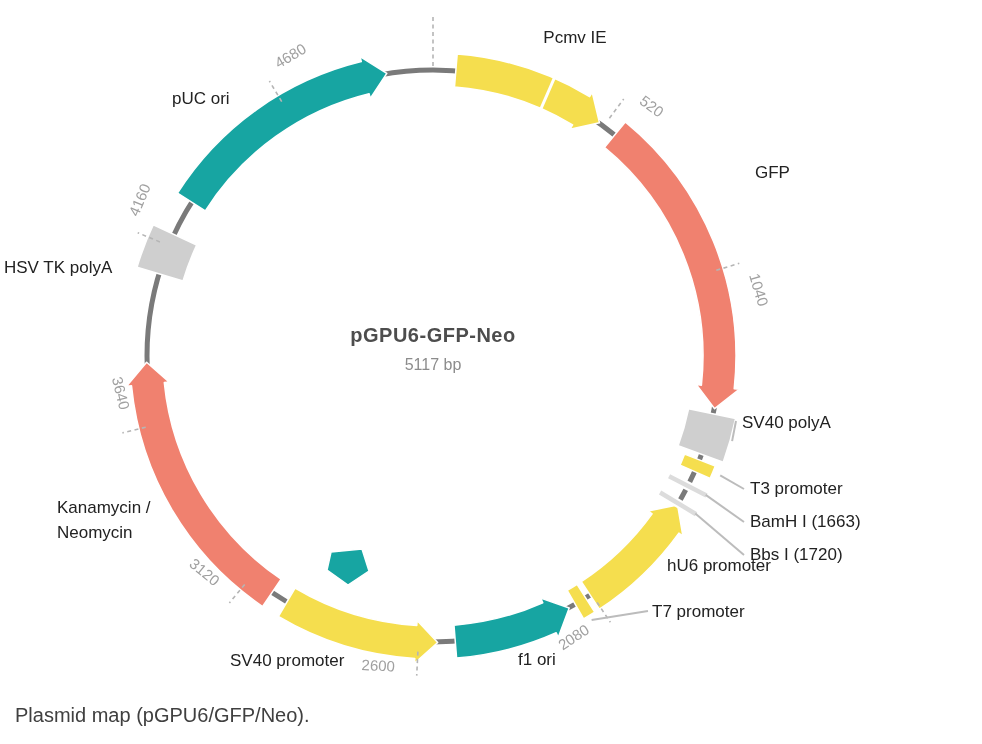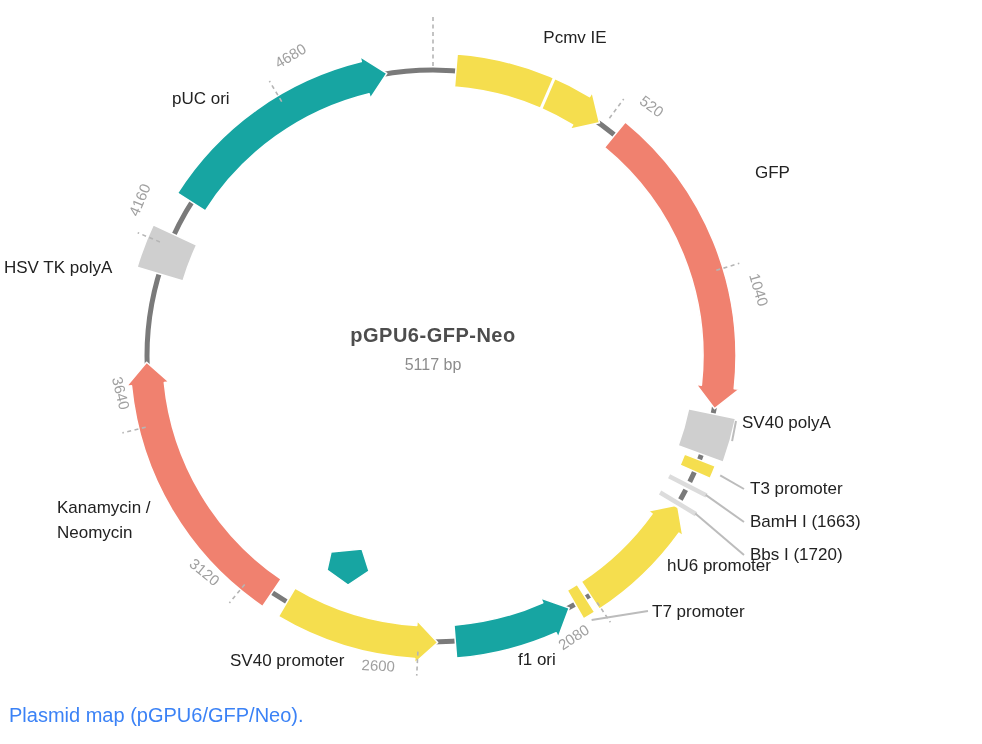--- a/index.html
+++ b/index.html
@@ -1,18 +1,18 @@
 <!DOCTYPE html>
 <html><head>
 <meta charset="utf-8">
 <style>
   html,body{margin:0;padding:0;background:#ffffff;}
   body{width:982px;height:744px;font-family:"Liberation Sans",sans-serif;overflow:hidden;}
   svg text{font-family:"Liberation Sans",sans-serif;}
-  .caption{font-size:20px;color:#3b82f6;padding:4px 0 0 9px;}
+  .caption{font-size:20px;color:#404040;padding:4px 0 0 15px;}
 </style>
 </head>
 <body>
 
 
 
 <svg id="plasmid-svg" width="982" height="696" viewBox="0 0 982 696">
     <circle cx="433" cy="356" r="286" fill="none" stroke="#7a7a7a" stroke-width="5"></circle>
     <path d="M457.2,54 A303 303 0 0 1 589.6,96.6 L592.2,92.3 L599.5,122.8 L570,129.2 L572.6,124.9 A270 270 0 0 0 454.5,86.9 Z" fill="#F5DE4E" stroke="#ffffff" stroke-width="1.5" stroke-linejoin="round"></path>
     <path d="M625.3,121.9 A303 303 0 0 1 734.2,388.8 L739.2,389.3 L714.6,408.7 L696.4,384.6 L701.4,385.2 A270 270 0 0 0 604.4,147.4 Z" fill="#F0816F" stroke="#ffffff" stroke-width="1.5" stroke-linejoin="round"></path>

